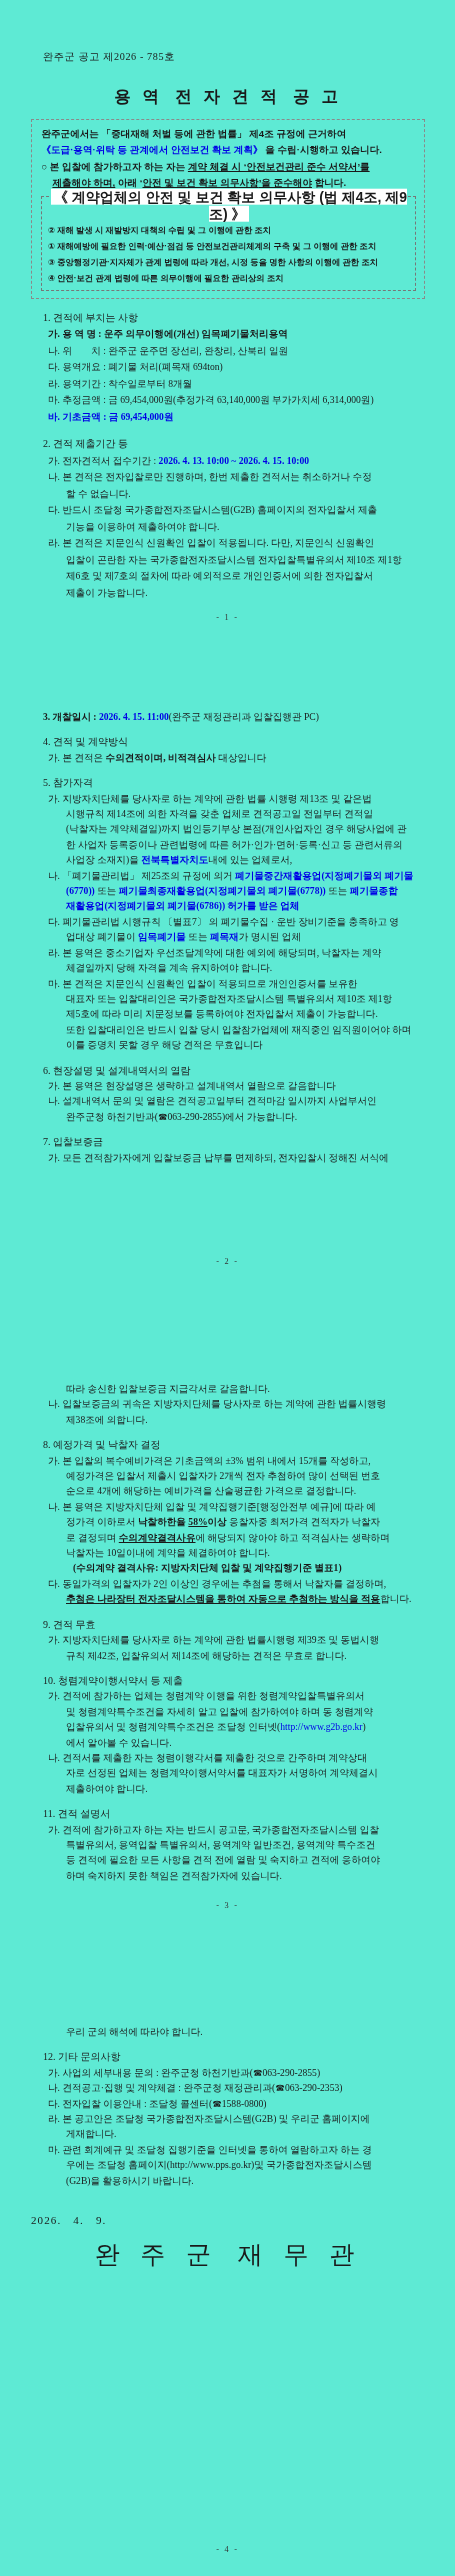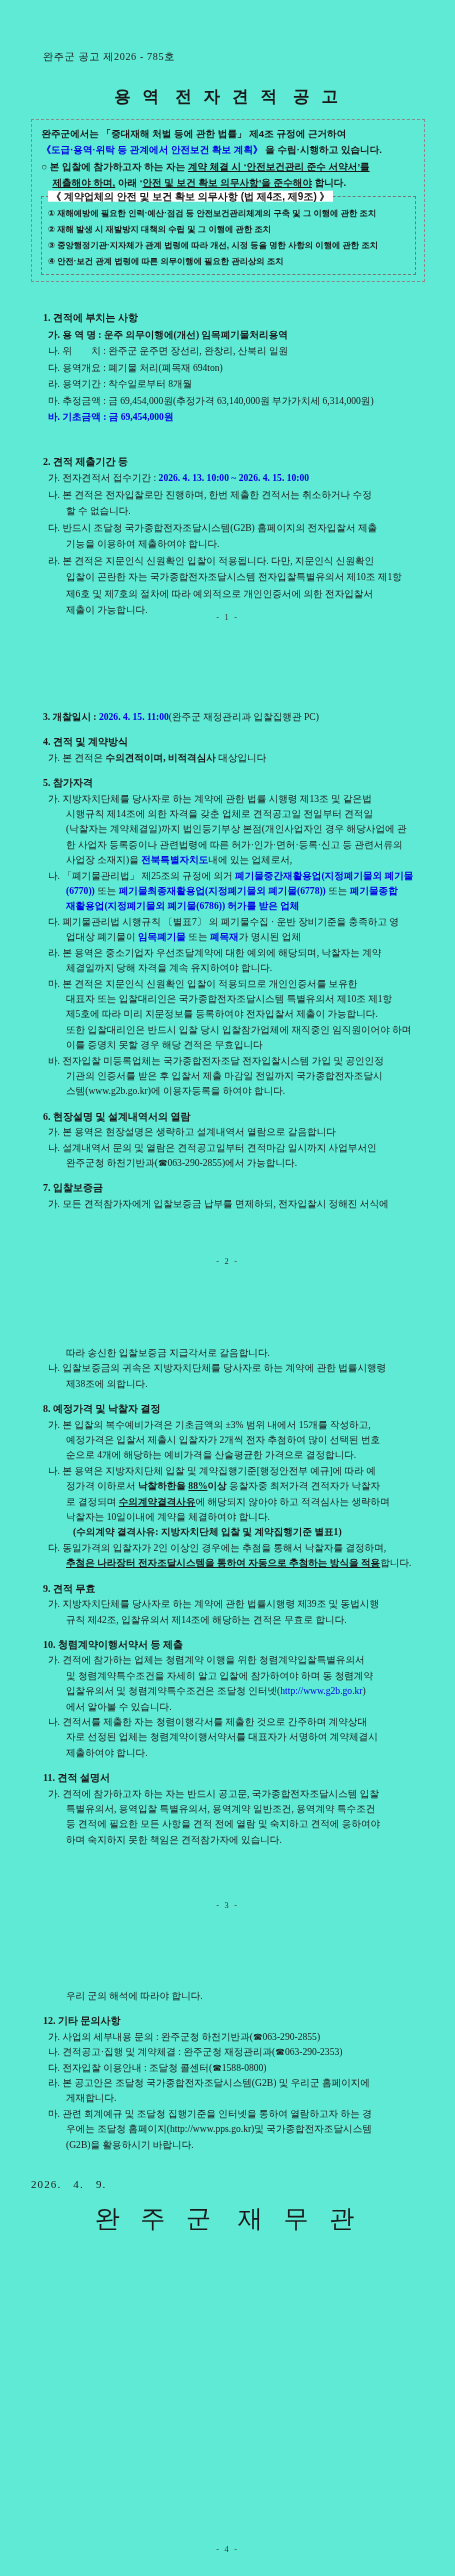--- a/index.html
+++ b/index.html
@@ -10,28 +10,28 @@
   .p1 .content{padding-top:49px;}
   .p2 .content{padding-top:65px;}
   .p3 .content{padding-top:57px;}
   .p4 .content{padding-top:56px;}
   .notice-no{margin-left:12px;font-size:10.2px;letter-spacing:0.6px;}
   .doc-title{margin:23px 0 0 0;text-align:center;font-size:16.5px;font-weight:bold;letter-spacing:3.9px;}
   .safety-box{margin-top:14.3px;border:0.6px dashed #8a8a8a;padding:5.5px 7.7px 6.6px 9.4px;
               font-family:"Liberation Sans","DejaVu Sans",sans-serif;font-weight:bold;font-size:9.6px;line-height:16.5px;}
   .sb-bullet{white-space:pre-line;padding-left:11px;text-indent:-11px;}
   .inner-box{border:0.6px dashed #777;margin-top:4.4px;padding:0 5.5px 4.4px 5.5px;}
-  .inner-legend{text-align:left;transform:translateY(-8.3px);margin-bottom:-8.3px;font-size:10px;}
+  .inner-legend{text-align:center;transform:translateY(-8.3px);margin-bottom:-8.3px;font-size:14px;}
   .inner-legend span{background:#fff;padding:0 3.3px;}
   .inner-item{font-size:8.3px;line-height:16px;}
-  .sec{font-weight:bold;font-size:10px;margin:28px 0 0 12px;}
+  .sec{font-weight:normal;font-size:10px;margin:11px 0 0 12px;}
   .p2 .sec,.p3 .sec,.p4 .sec{margin-top:10px;}
   .sec3head{margin-left:12px;}
   .item{margin-left:12px;padding-left:23px;text-indent:-18px;white-space:pre-line;}
-  .cont-item{margin-left:12px;padding-left:23px;white-space:pre-line;}
+  .cont-item{margin-left:12px;padding-left:23px;white-space:pre-line;margin-top:36px;}
   .note8{margin-left:42px;font-weight:bold;white-space:pre-line;}
   .b{font-weight:bold;}
   .u{text-decoration:underline;}
   .blue{color:#0000e6;}
   .link{color:#0000e6;}
   .pfoot{position:absolute;top:613px;left:0;width:100%;text-align:center;font-size:8.3px;letter-spacing:1.7px;color:#333;}
   .date-line{margin-top:25px;font-size:11px;letter-spacing:1.1px;}
   .signer{margin-top:19px;text-align:center;font-size:25px;letter-spacing:7.2px;}
 </style>
 </head>
@@ -42,22 +42,22 @@
     <div class="notice-no">완주군 공고 제2026 - 785호</div>
     <div class="doc-title">용 역 전 자 견 적 공 고</div>
 
     <div class="safety-box">
       <div class="sb-line"><span>완주군에서는 「중대재해 처벌 등에 관한 법률」 제4조 규정에 근거하여</span></div>
       <div class="sb-line"><span class="blue">《도급·용역·위탁 등 관계에서 안전보건 확보 계획》</span><span> 을 수립·시행하고 있습니다.</span></div>
       <div class="sb-bullet"><span>○ 본 입찰에 참가하고자 하는 자는 </span><span class="u">계약 체결 시 ‘안전보건관리 준수 서약서’를</span><span>
 </span><span class="u">제출해야 하며,</span><span> 아래 ‘</span><span class="u">안전 및 보건 확보 의무사항</span><span class="u">’을 준수해야</span><span> 합니다.</span></div>
       <div class="inner-box">
         <div class="inner-legend"><span>《 계약업체의 안전 및 보건 확보 의무사항 (법 제4조, 제9조) 》</span></div>
+        <div class="inner-item">② 재해 발생 시 재발방지 대책의 수립 및 그 이행에 관한 조치</div>
         <div class="inner-item">① 재해예방에 필요한 인력·예산·점검 등 안전보건관리체계의 구축 및 그 이행에 관한 조치</div>
-        <div class="inner-item">② 재해 발생 시 재발방지 대책의 수립 및 그 이행에 관한 조치</div>
         <div class="inner-item">③ 중앙행정기관·지자체가 관계 법령에 따라 개선, 시정 등을 명한 사항의 이행에 관한 조치</div>
         <div class="inner-item">④ 안전·보건 관계 법령에 따른 의무이행에 필요한 관리상의 조치</div>
       </div>
     </div>
 
     <div class="sec">1. 견적에 부치는 사항</div>
     <div class="item b">가. 용 역 명 : 운주 의무이행에(개선) 임목폐기물처리용역</div>
     <div class="item">나. 위  치 : 완주군 운주면 장선리, 완창리, 산북리 일원</div>
     <div class="item">다. 용역개요 : 폐기물 처리(폐목재 694ton)</div>
     <div class="item">라. 용역기간 : 착수일로부터 8개월</div>
@@ -96,23 +96,20 @@
 재활용업(지정폐기물외 폐기물(6786)) 허가를 받은 업체</span></div>
     <div class="item"><span>다. 폐기물관리법 시행규칙 〔별표7〕 의 폐기물수집 · 운반 장비기준을 충족하고 영
 업대상 폐기물이 </span><span class="b blue">임목폐기물</span><span> 또는 </span><span class="b blue">폐목재</span><span>가 명시된 업체</span></div>
     <div class="item">라. 본 용역은 중소기업자 우선조달계약에 대한 예외에 해당되며, 낙찰자는 계약
 체결일까지 당해 자격을 계속 유지하여야 합니다.</div>
     <div class="item">마. 본 견적은 지문인식 신원확인 입찰이 적용되므로 개인인증서를 보유한
 대표자 또는 입찰대리인은 국가종합전자조달시스템 특별유의서 제10조 제1항
 제5호에 따라 미리 지문정보를 등록하여야 전자입찰서 제출이 가능합니다.
 또한 입찰대리인은 반드시 입찰 당시 입찰참가업체에 재직중인 임직원이어야 하며
 이를 증명치 못할 경우 해당 견적은 무효입니다</div>
-    <div class="item">바. 전자입찰 미등록업체는 국가종합전자조달 전자입찰시스템 가입 및 공인인정
-기관의 인증서를 받은 후 입찰서 제출 마감일 전일까지 국가종합전자조달시
-스템(www.g2b.go.kr)에 이용자등록을 하여야 합니다.</div>
 
     <div class="sec">6. 현장설명 및 설계내역서의 열람</div>
     <div class="item">가. 본 용역은 현장설명은 생략하고 설계내역서 열람으로 갈음합니다</div>
     <div class="item">나. 설계내역서 문의 및 열람은 견적공고일부터 견적마감 일시까지 사업부서인
 완주군청 하천기반과(☎063-290-2855)에서 가능합니다.</div>
 
     <div class="sec">7. 입찰보증금</div>
     <div class="item">가. 모든 견적참가자에게 입찰보증금 납부를 면제하되, 전자입찰시 정해진 서식에</div>
   </div>
   <div class="pfoot">- 2 -</div>
@@ -122,21 +119,21 @@
   <div class="content">
     <div class="cont-item">따라 송신한 입찰보증금 지급각서로 갈음합니다.</div>
     <div class="item">나. 입찰보증금의 귀속은 지방자치단체를 당사자로 하는 계약에 관한 법률시행령
 제38조에 의합니다.</div>
 
     <div class="sec">8. 예정가격 및 낙찰자 결정</div>
     <div class="item">가. 본 입찰의 복수예비가격은 기초금액의 ±3% 범위 내에서 15개를 작성하고,
 예정가격은 입찰서 제출시 입찰자가 2개씩 전자 추첨하여 많이 선택된 번호
 순으로 4개에 해당하는 예비가격을 산술평균한 가격으로 결정합니다.</div>
     <div class="item"><span>나. 본 용역은 지방자치단체 입찰 및 계약집행기준[행정안전부 예규]에 따라 예
-정가격 이하로서 </span><span class="b">낙찰하한율 </span><span class="b u">88%</span><span class="b">이상</span><span> 응찰자중 최저가격 견적자가 낙찰자
+정가격 이하로서 </span><span class="b">낙찰하한율 </span><span class="b u">58%</span><span class="b">이상</span><span> 응찰자중 최저가격 견적자가 낙찰자
 로 결정되며 </span><span class="b u">수의계약결격사유</span><span>에 해당되지 않아야 하고 적격심사는 생략하며
 낙찰자는 10일이내에 계약을 체결하여야 합니다.</span></div>
     <div class="note8">(수의계약 결격사유: 지방자치단체 입찰 및 계약집행기준 별표1)</div>
     <div class="item"><span>다. 동일가격의 입찰자가 2인 이상인 경우에는 추첨을 통해서 낙찰자를 결정하며,
 </span><span class="b u">추첨은 나라장터 전자조달시스템을 통하여 자동으로 추첨하는 방식을 적용</span><span>합니다.</span></div>
 
     <div class="sec">9. 견적 무효</div>
     <div class="item">가. 지방자치단체를 당사자로 하는 계약에 관한 법률시행령 제39조 및 동법시행
 규칙 제42조, 입찰유의서 제14조에 해당하는 견적은 무효로 합니다.</div>
 

